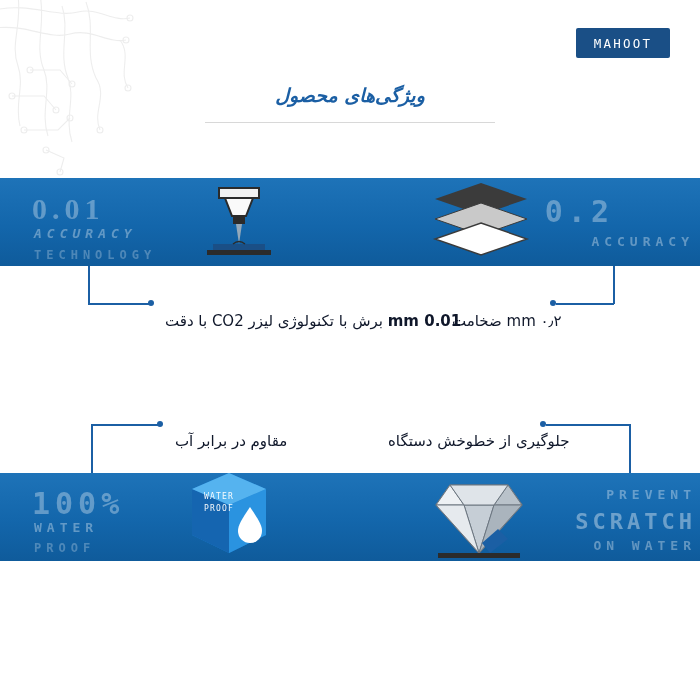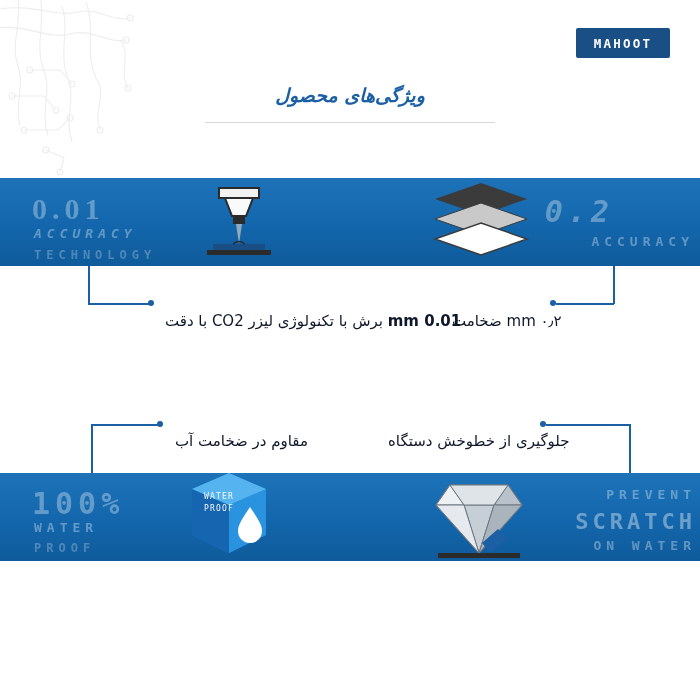--- a/index.html
+++ b/index.html
@@ -19,21 +19,21 @@
   .logo{
     position:absolute;right:30px;top:28px;
     width:94px;height:30px;
     background:#1a4f86;
     display:flex;align-items:center;justify-content:center;
     border-radius:2px;
   }
   .logo span{
     color:#ffffff;font-size:12.5px;letter-spacing:2.2px;
     font-family:"DejaVu Sans Mono","Liberation Mono",monospace;
-    font-weight:700;
+    font-weight:400;
   }
 
   
   .title{
     position:absolute;left:0;right:0;top:84px;
     text-align:center;
     color:#1b5fa4;
     font-size:19px;font-weight:700;
     letter-spacing:.2px;
     font-style:italic;
@@ -136,21 +136,21 @@
     <rect x="16" y="2" width="40" height="10" fill="#f2f2f2" stroke="#2b2b2b" stroke-width="2"></rect>
     <path d="M22 12 L50 12 L43 30 L29 30 Z" fill="#fafafa" stroke="#2b2b2b" stroke-width="2"></path>
     <rect x="30" y="30" width="12" height="8" fill="#2b2b2b"></rect>
     <path d="M33 38 L39 38 L36 58 Z" fill="#bfbfbf" opacity=".75"></path>
     <rect x="10" y="58" width="52" height="6" fill="#1a4f86"></rect>
     <rect x="4" y="64" width="64" height="5" fill="#2b2b2b"></rect>
     <path d="M30 58 q6 -5 12 0" fill="none" stroke="#2b2b2b" stroke-width="1.5"></path>
   </svg>
 
   <div class="bar right bar-row1">
-    <div class="bigtxt num ltr" style="right:96px;top:16px;font-style:italic;">0.2</div>
+    <div class="bigtxt num ltr" style="right:96px;top:16px;">0.2</div>
     <div class="bigtxt sub ltr" style="right:16px;top:56px;">ACCURACY</div>
   </div>
 
   <svg class="ill" style="left:429px;top:181px;" width="104" height="82" viewBox="0 0 104 82">
     <path d="M52 2 L98 18 L52 34 L6 18 Z" fill="#3b3b3b"></path>
     <path d="M52 22 L98 38 L52 54 L6 38 Z" fill="#c9c9c9" stroke="#3b3b3b" stroke-width="1"></path>
     <path d="M52 42 L98 58 L52 74 L6 58 Z" fill="#ffffff" stroke="#3b3b3b" stroke-width="1.4"></path>
   </svg>
 
   <div class="line" style="left:88px;top:266px;width:1.6px;height:38px;"></div>
@@ -165,21 +165,21 @@
   <div class="line" style="left:556px;top:303px;width:58px;height:1.6px;"></div>
   <div class="dot" style="left:550px;top:300px;"></div>
   <div class="cap" style="left:452px;top:296px;">
     <span class="lat">۰٫۲ mm</span>
     <span>ضخامت</span>
   </div>
 
   <div class="line" style="left:91px;top:424px;width:1.6px;height:49px;"></div>
   <div class="line" style="left:91px;top:424px;width:68px;height:1.6px;"></div>
   <div class="dot" style="left:157px;top:421px;"></div>
-  <div class="cap" style="left:175px;top:416px;">مقاوم در ضخامت آب</div>
+  <div class="cap" style="left:175px;top:416px;">مقاوم در برابر آب</div>
 
   <div class="line" style="left:629px;top:424px;width:1.6px;height:49px;"></div>
   <div class="line" style="left:546px;top:424px;width:85px;height:1.6px;"></div>
   <div class="dot" style="left:540px;top:421px;"></div>
   <div class="cap" style="left:388px;top:416px;">جلوگیری از خطوخش دستگاه</div>
 
   <div class="bar left bar-row2">
     <div class="bigtxt num ltr" style="left:42px;top:13px;">100%</div>
     <div class="bigtxt sub ltr" style="left:44px;top:47px;">WATER</div>
     <div class="bigtxt sub2 ltr" style="left:44px;top:68px;">PROOF</div>

